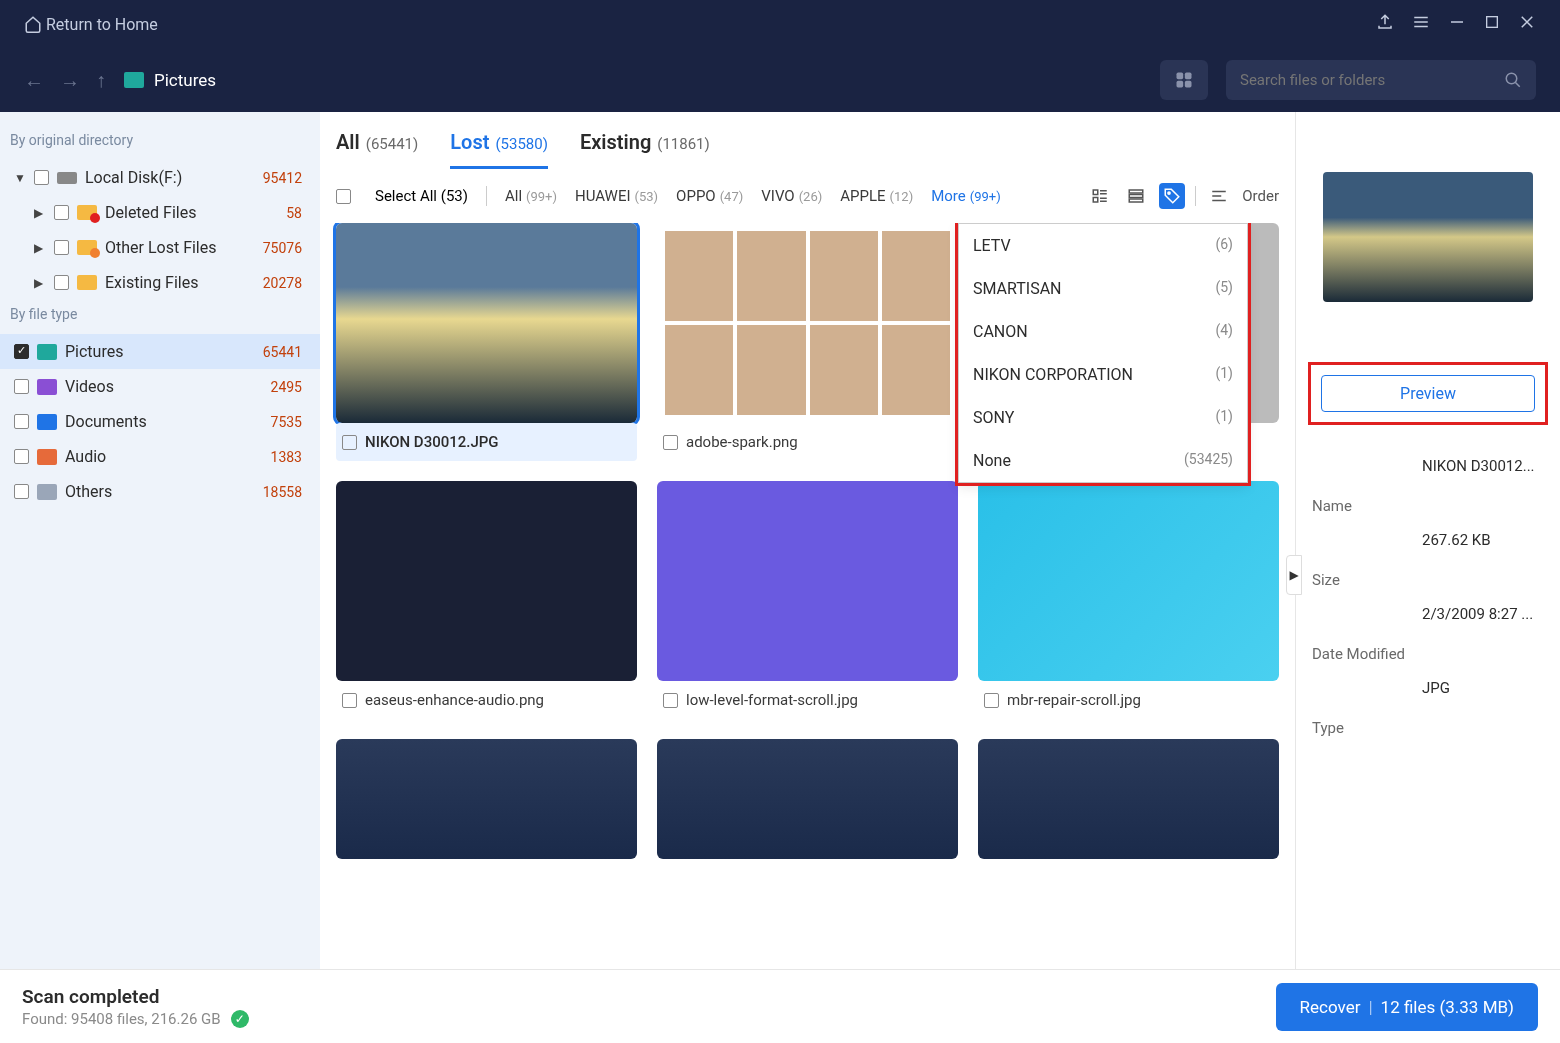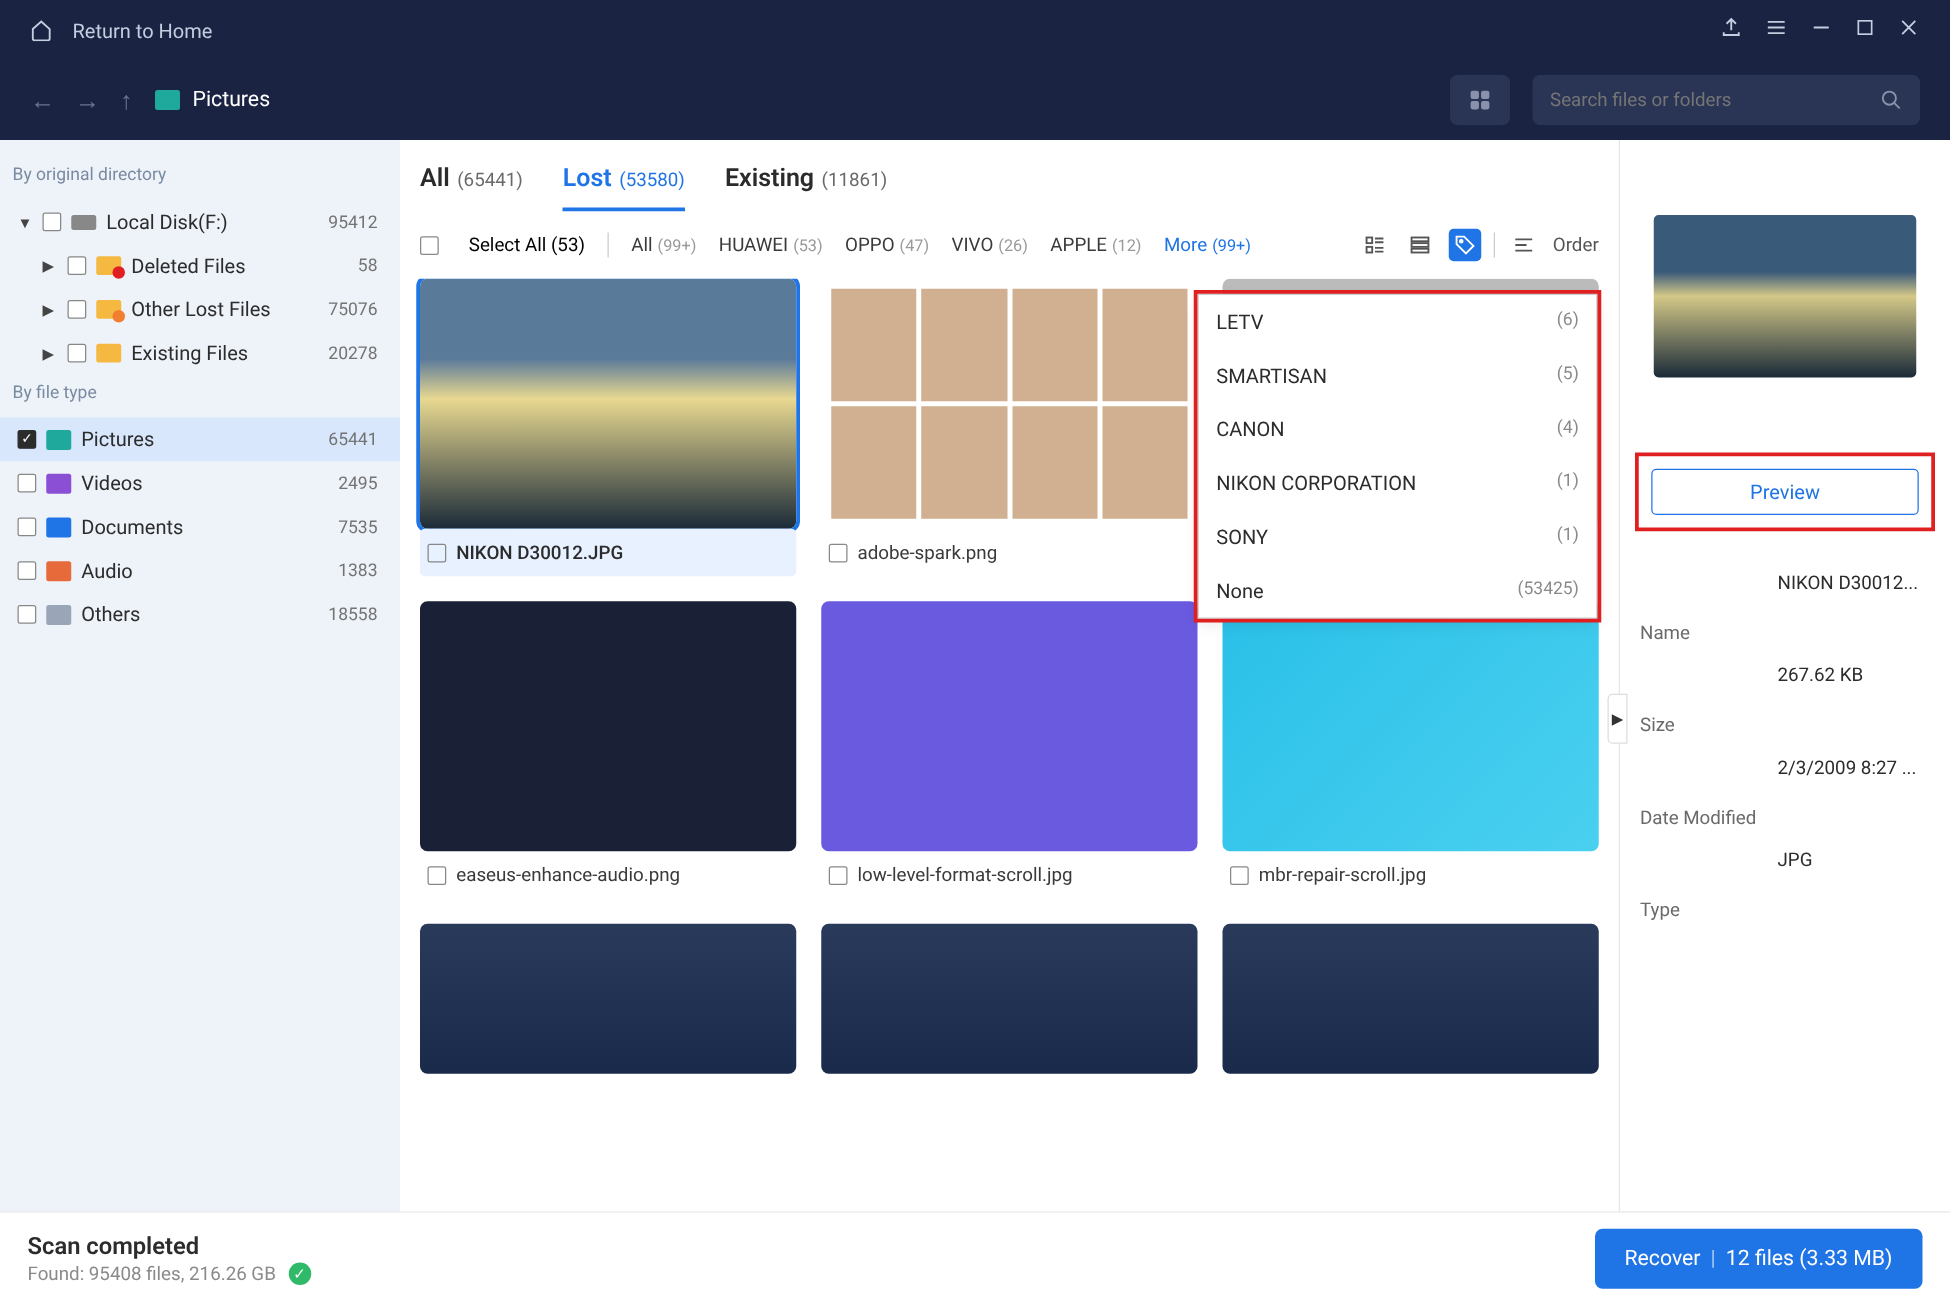--- a/index.html
+++ b/index.html
@@ -1,39 +1,39 @@
 <!DOCTYPE html>
 <html><head>
 <meta charset="utf-8">
 <style>
 * { margin:0; padding:0; box-sizing:border-box; font-family:-apple-system,BlinkMacSystemFont,"Segoe UI",Roboto,sans-serif; }
 body { width:1560px; height:1043px; background:#fff; overflow:hidden; display:flex; flex-direction:column; }
 .titlebar { height:48px; background:#1a2342; display:flex; align-items:center; padding:0 24px; color:#c5cde0; }
-.titlebar .return { display:flex; gap:16px; cursor:pointer; }
+.titlebar .return { display:flex; gap:4px; cursor:pointer; }
 .titlebar .home-icon { width:18px; height:18px; }
 .titlebar .spacer { flex:1; }
 .titlebar .controls { display:flex; gap:18px; align-items:center; }
 .titlebar .controls span { cursor:pointer; font-size:16px; color:#c5cde0; }
 .toolbar { height:64px; background:#1a2342; display:flex; align-items:center; padding:0 24px; gap:18px; }
 .toolbar .nav-arrows { display:flex; gap:16px; color:#6a748f; }
 .toolbar .nav-arrows span { cursor:pointer; font-size:20px; }
 .toolbar .breadcrumb { display:flex; align-items:center; gap:10px; color:#fff; font-size:17px; }
 .toolbar .spacer { flex:1; }
 .toolbar .view-toggle { width:48px; height:40px; background:#2a3455; border-radius:6px; display:flex; align-items:center; justify-content:center; cursor:pointer; }
 .toolbar .search { width:310px; height:40px; background:#2a3455; border-radius:6px; display:flex; align-items:center; padding:0 14px; }
 .toolbar .search input { flex:1; background:none; border:none; color:#8a92ab; font-size:15px; outline:none; }
 .toolbar .search .search-icon { width:18px; height:18px; }
 .content { flex:1; display:flex; min-height:0; }
 .sidebar { width:320px; background:#eef3fa; display:flex; flex-direction:column; padding-top:14px; }
 .sidebar .section-label { color:#7a8aa0; font-size:14px; padding:6px 10px 12px 10px; }
 .tree-item { display:flex; align-items:center; padding:8px 10px 8px 14px; gap:8px; cursor:pointer; }
 .tree-item .expand { width:12px; color:#444; font-size:12px; }
 .tree-item .cb { width:15px; height:15px; border:1px solid #888; border-radius:2px; background:#fff; }
 .tree-item .label { flex:1; font-size:16px; color:#2c2c2c; }
-.tree-item .count { color:#737373; font-size:14px; padding-right:8px; }
+.tree-item .count { color:#c2410c; font-size:14px; padding-right:8px; }
 .tree-item.l2 { padding-left:34px; }
 .tree-item.active { background:#d8e7fc; }
 .tree-item.active .cb { background:#2c2c2c; border-color:#2c2c2c; position:relative; }
 .tree-item.active .cb::after { content:"✓"; color:#fff; font-size:11px; position:absolute; top:-1px; left:2px; }
 .main { flex:1; display:flex; flex-direction:column; background:#fff; position:relative; min-width:0; }
 .tabs { display:flex; gap:32px; padding:18px 16px 0 16px; font-size:20px; }
 .tabs .tab { display:flex; align-items:baseline; gap:6px; padding-bottom:12px; cursor:pointer; color:#2b2b2b; font-weight:600; }
 .tabs .tab .tcount { color:#6a6a6a; font-size:15px; font-weight:400; }
 .tabs .tab.active { color:#1f74e6; border-bottom:3px solid #1f74e6; }
 .tabs .tab.active .tcount { color:#1f74e6; }
@@ -51,21 +51,21 @@
 .gallery { flex:1; padding:0 16px 16px 16px; overflow:auto; position:relative; }
 .grid { display:grid; grid-template-columns:repeat(3,1fr); gap:20px; }
 .card { display:flex; flex-direction:column; }
 .card .thumb { width:100%; height:200px; border-radius:6px; background:#bbb; }
 .card.selected .thumb { outline:3px solid #1f74e6; }
 .card .caption { display:flex; align-items:center; gap:8px; padding:10px 6px; }
 .card .caption .cb { width:15px; height:15px; border:1px solid #888; border-radius:2px; flex-shrink:0; }
 .card .caption .fname { font-size:15px; color:#3a3a3a; white-space:nowrap; overflow:hidden; text-overflow:ellipsis; }
 .card.selected .caption { background:#e7f1ff; border-radius:4px; }
 .card.selected .caption .fname { color:#2b2b2b; font-weight:500; }
-.dropdown { position:absolute; top:12px; left:638px; width:320px; background:#fff; border:1px solid #ccc; box-shadow:0 4px 12px rgba(0,0,0,.1); outline:3px solid #e02020; }
+.dropdown { position:absolute; top:0; left:638px; width:290px; background:#fff; border:1px solid #ccc; box-shadow:0 4px 12px rgba(0,0,0,.1); outline:3px solid #e02020; }
 .dropdown .row { display:flex; padding:12px 14px; font-size:16px; cursor:pointer; }
 .dropdown .row .dl { flex:1; color:#2c2c2c; }
 .dropdown .row .dc { color:#8a8a8a; font-size:14px; }
 .detail { width:265px; border-left:1px solid #e6e6e6; display:flex; flex-direction:column; padding:20px 0 0 0; }
 .detail .preview-thumb { width:210px; height:130px; margin:40px auto 0; background:linear-gradient(180deg,#3a5a7a 0%,#3a5a7a 35%,#d4c888 50%,#1a2a38 100%); border-radius:4px; }
 .detail .preview-btn-wrap { border:3px solid #e02020; margin:60px 12px 24px 12px; padding:10px; }
 .detail .preview-btn { border:1px solid #1f74e6; color:#1f74e6; text-align:center; padding:8px 0; border-radius:4px; cursor:pointer; font-size:16px; }
 .detail .meta { padding:0 16px; }
 .detail .meta .mrow { display:flex; padding:8px 0; font-size:15px; }
 .detail .meta .mk { width:110px; color:#6a6a6a;margin-top:40px; }

